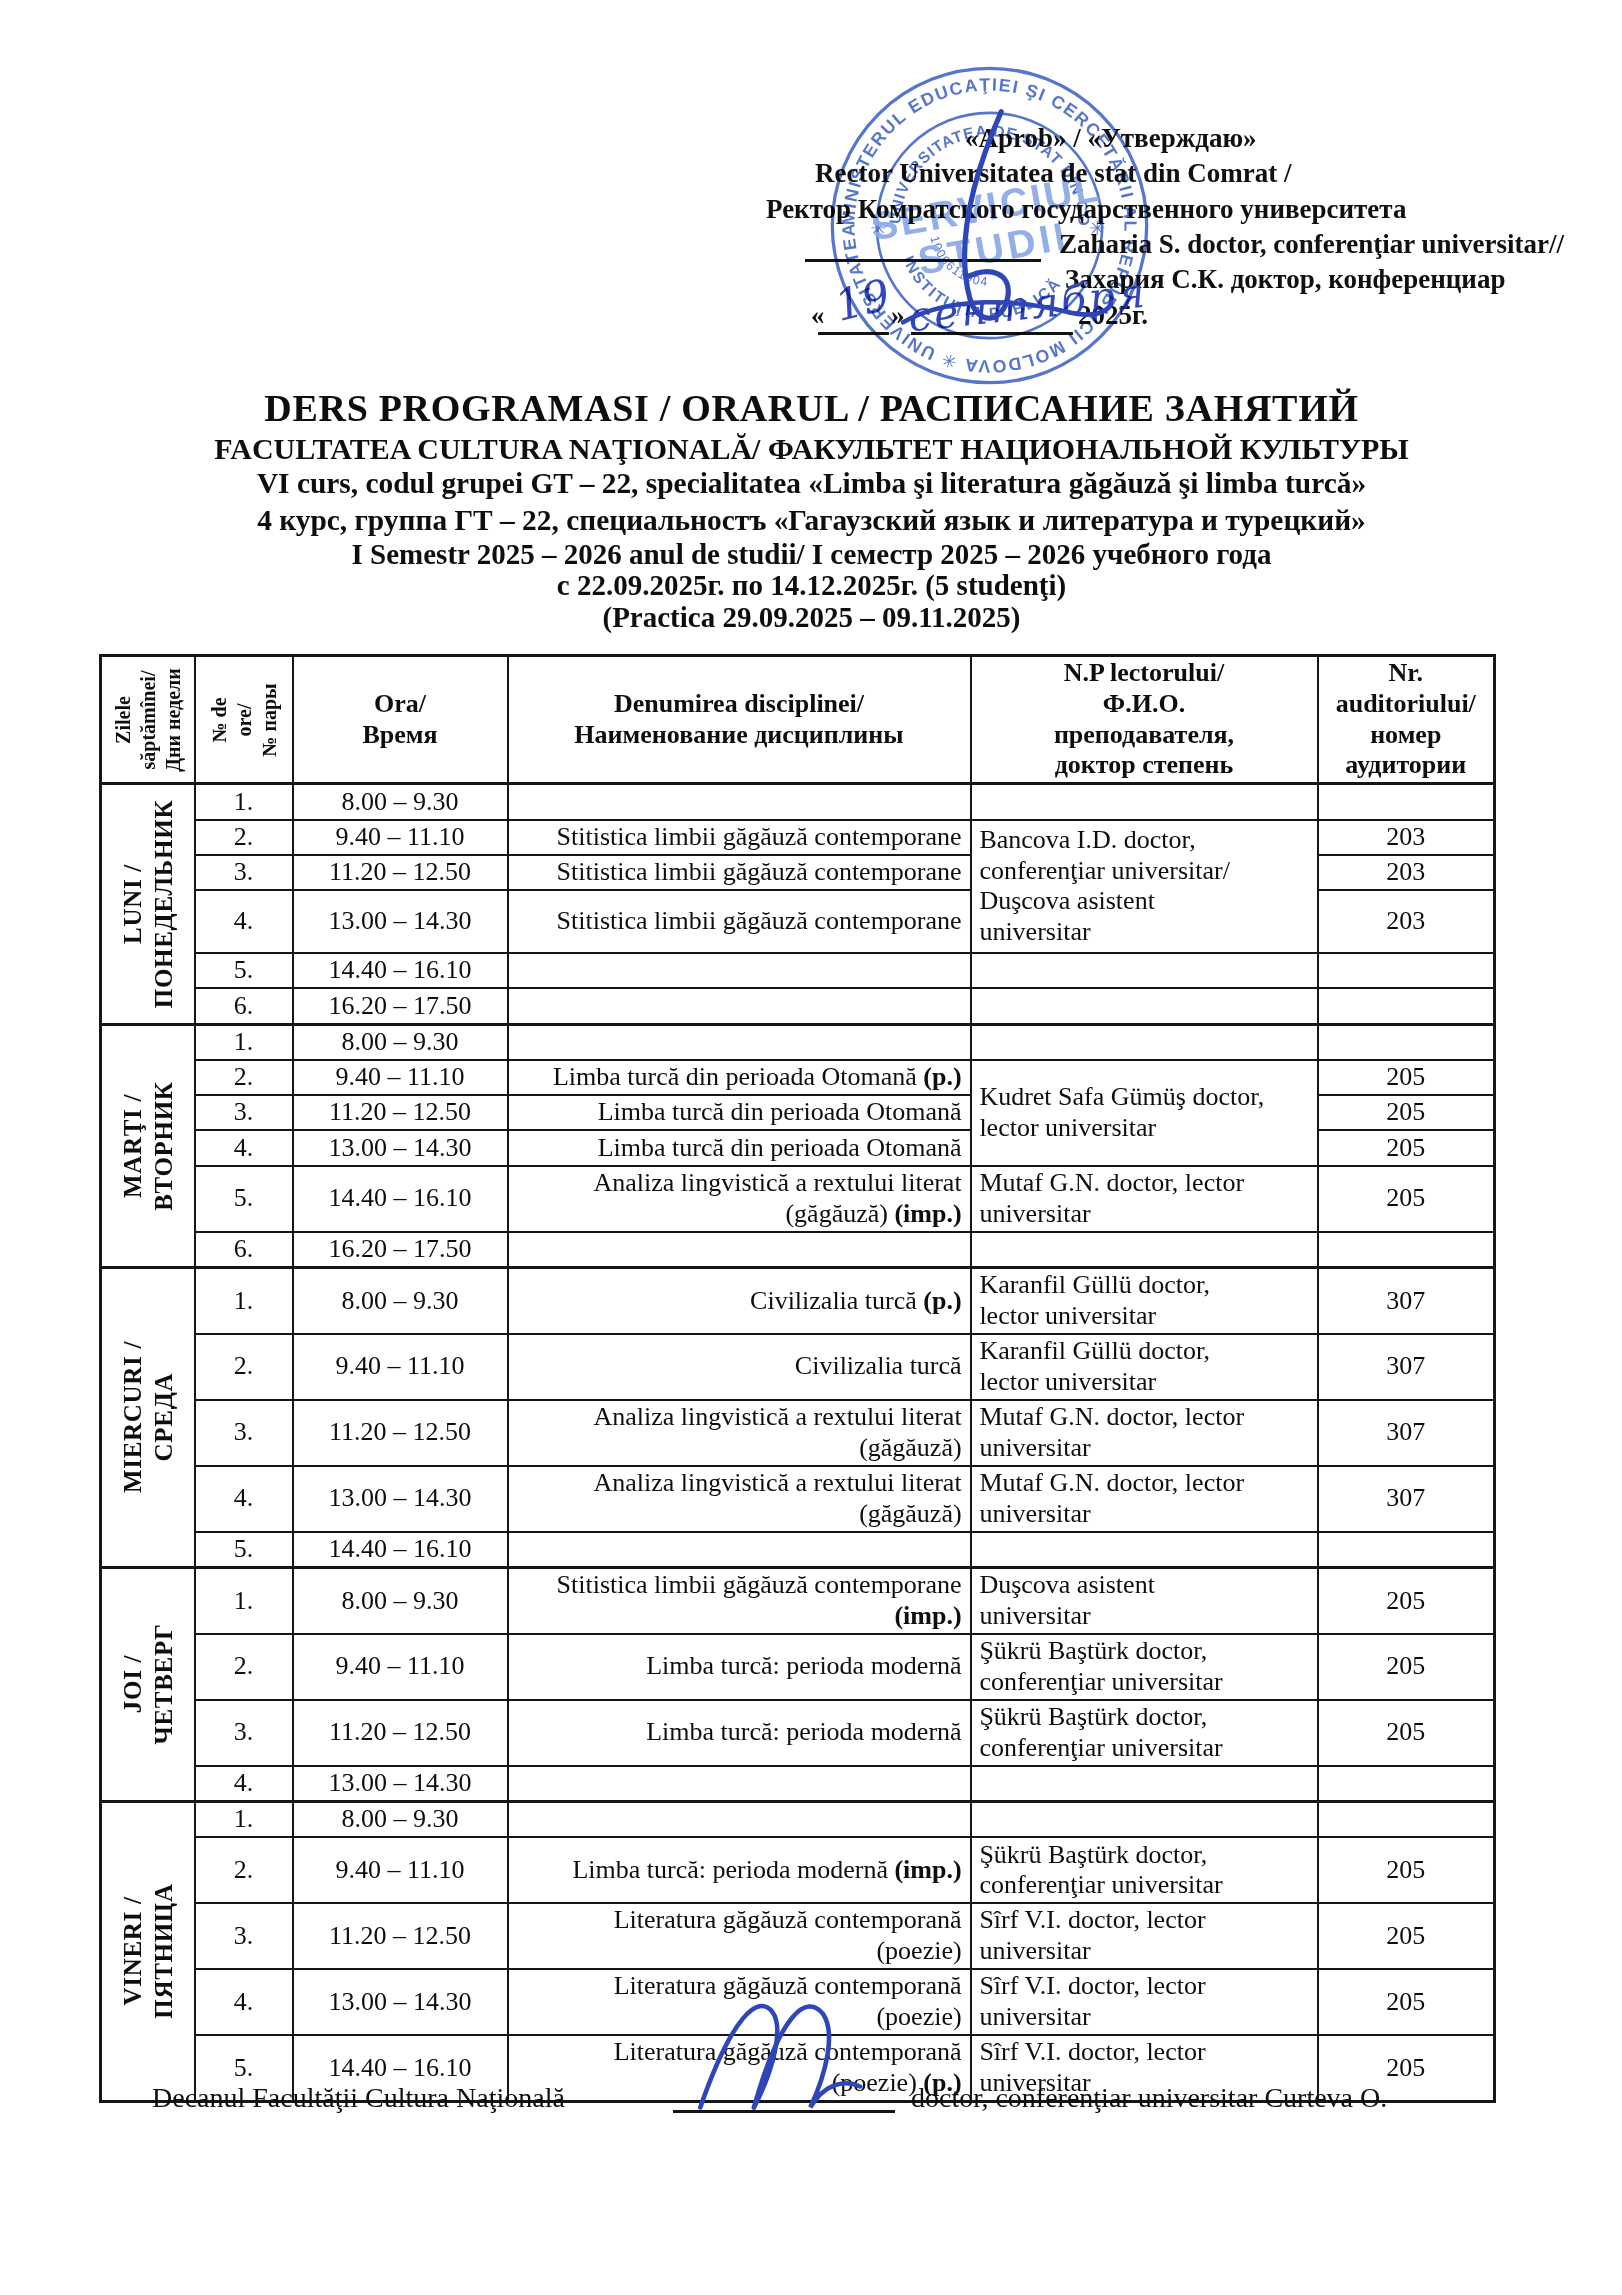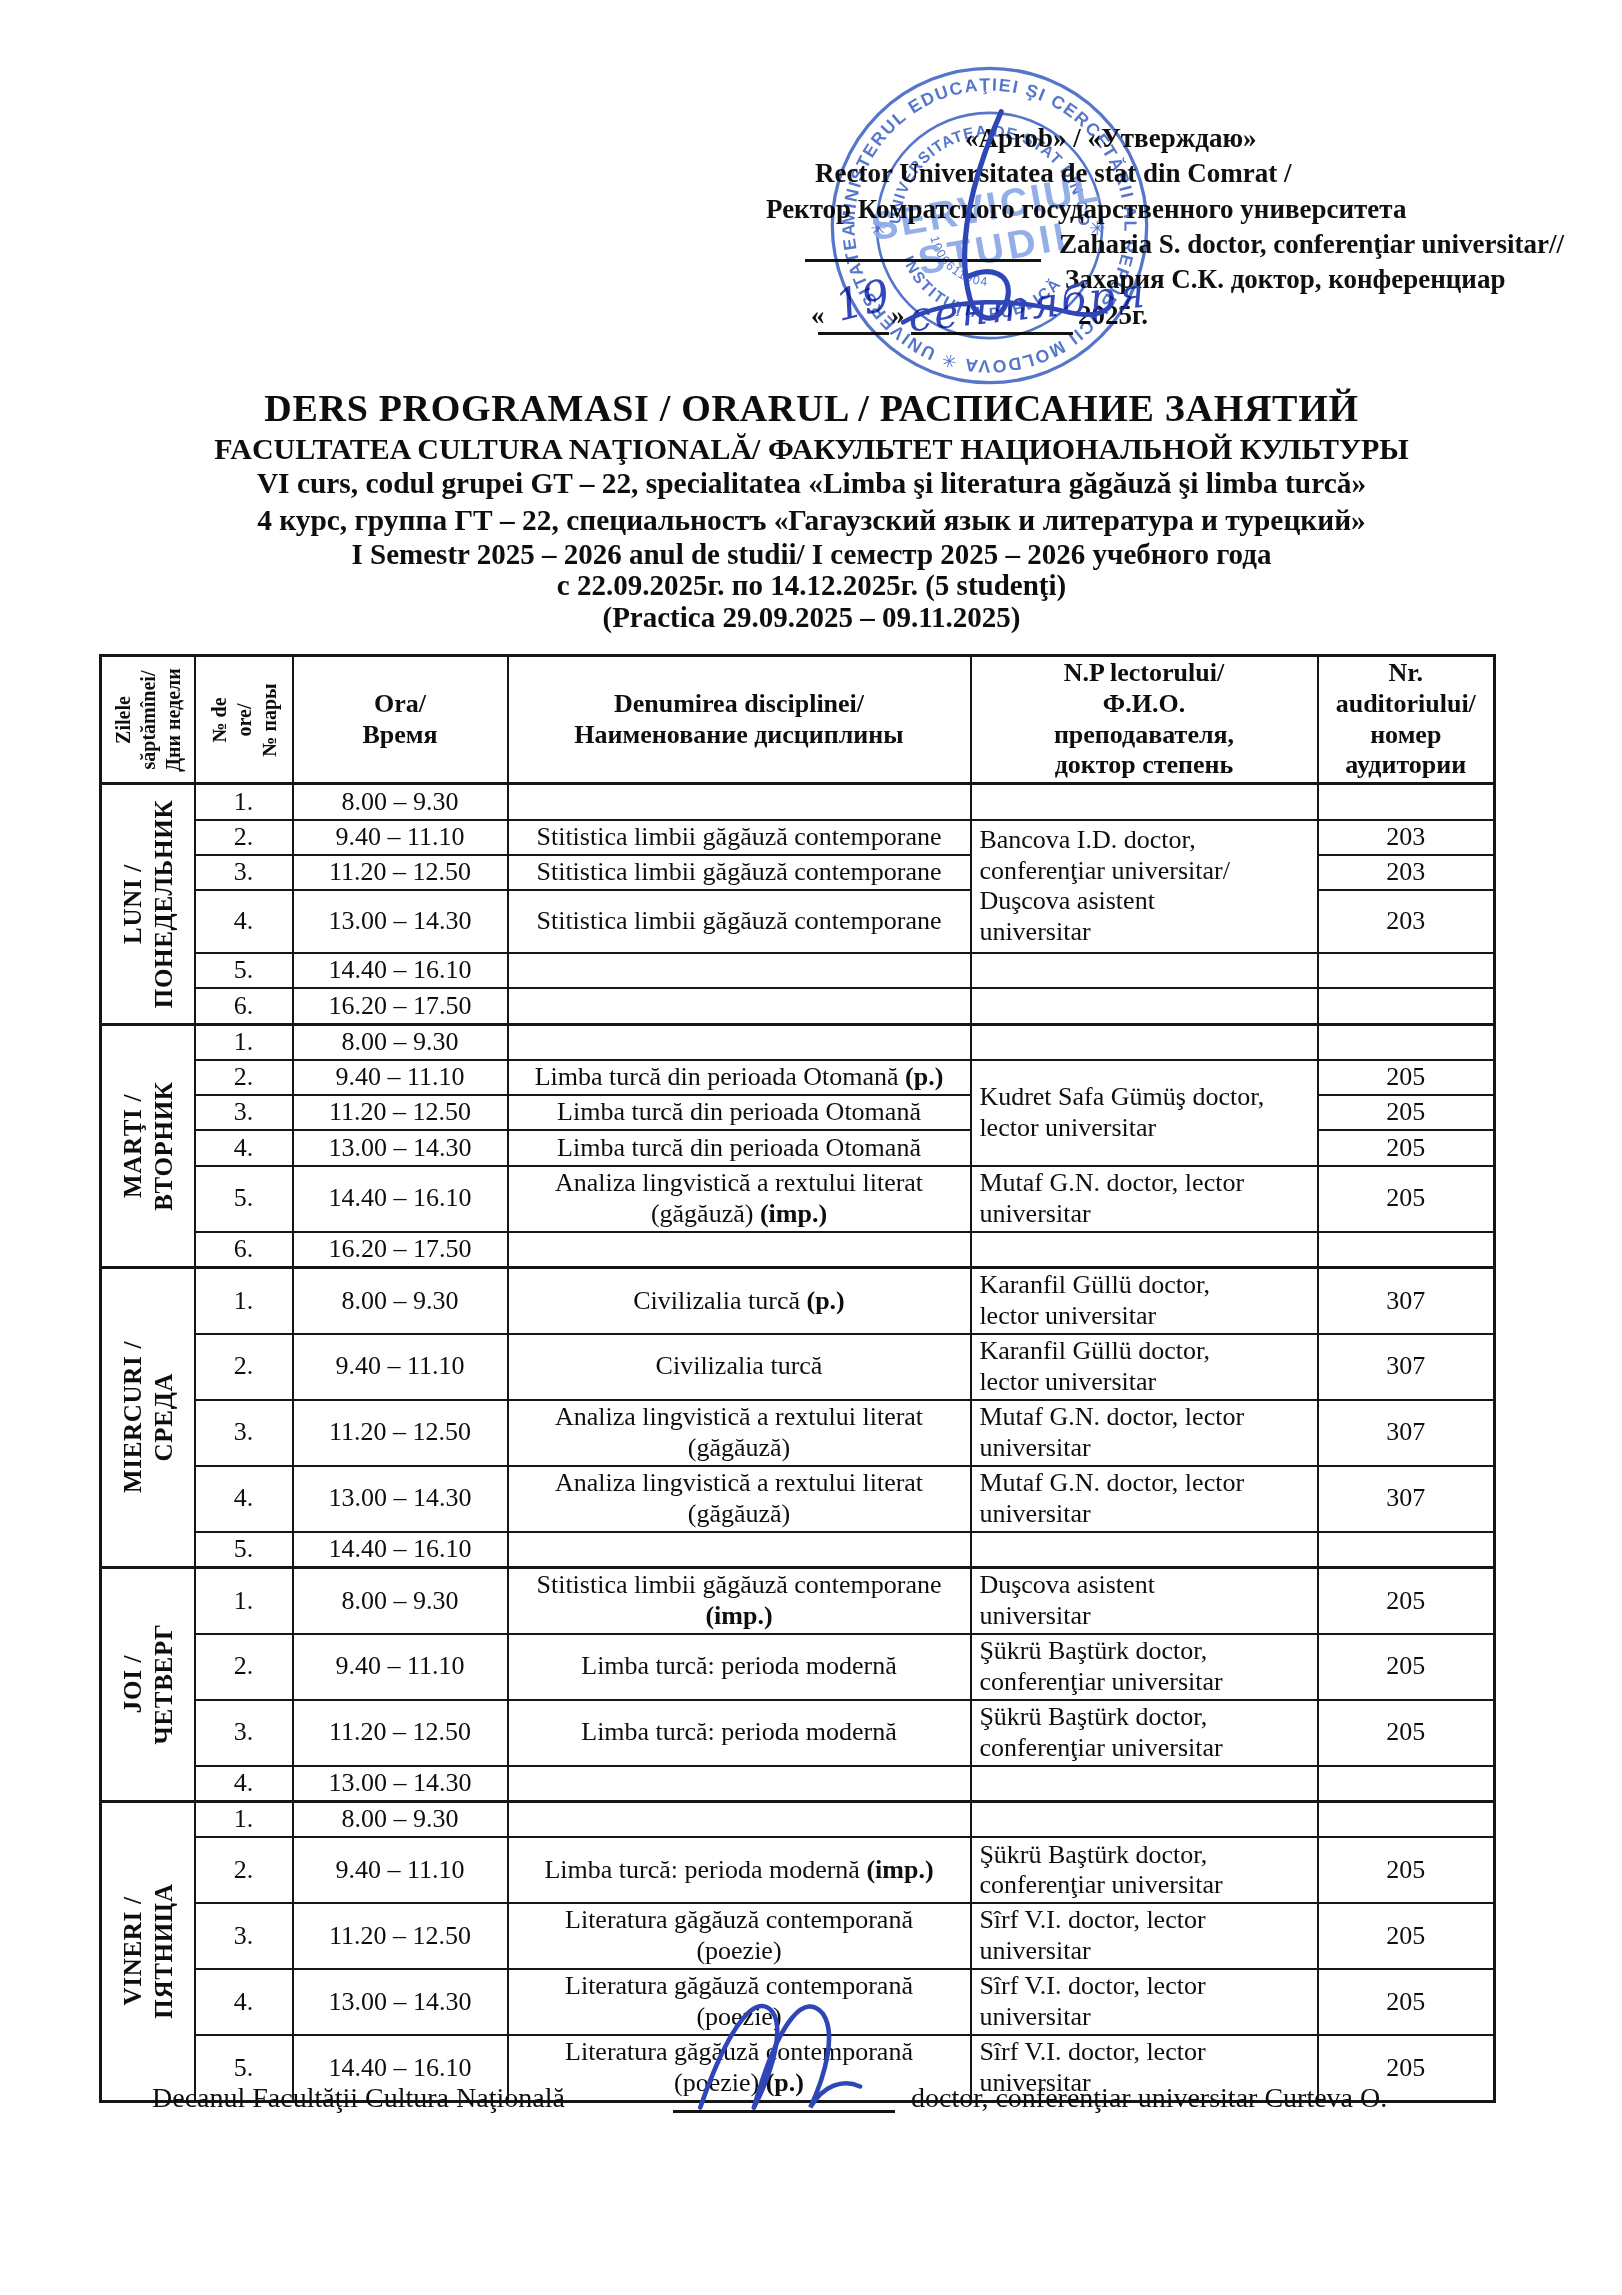--- a/index.html
+++ b/index.html
@@ -30,21 +30,21 @@
   
   table.sched{border-collapse:collapse; table-layout:fixed; width:1395px;}
   table.sched td, table.sched th{
     border:2px solid #161616; padding:1.3px 7.9px; vertical-align:middle;
     font-size:26px; line-height:1.18; color:#0e0e0e; overflow:hidden;
   }
   table.sched{border:3.9px solid #161616;}
   tr.day-start td{border-top-width:3.9px;}
   thead th{border-bottom-width:3.9px; font-weight:700; font-size:25px; text-align:center;}
   td.c{text-align:center;}
-  td.subject{text-align:center;border-radius:12px;}
+  td.subject{text-align:right;border-radius:12px;}
   td.lect{text-align:left;}
   .note{font-weight:700; white-space:pre-line;}
   .small-sub{font-size:22px;}
   .vwrap{position:relative; width:100%; height:100%;}
   .vert{
     position:absolute; top:50%; left:50%;
     transform:translate(-50%,-50%) rotate(-90deg);
     white-space:pre; text-align:center; font-weight:700; line-height:1.25;
   }
   th .vert{font-weight:700; font-size:20px;}

